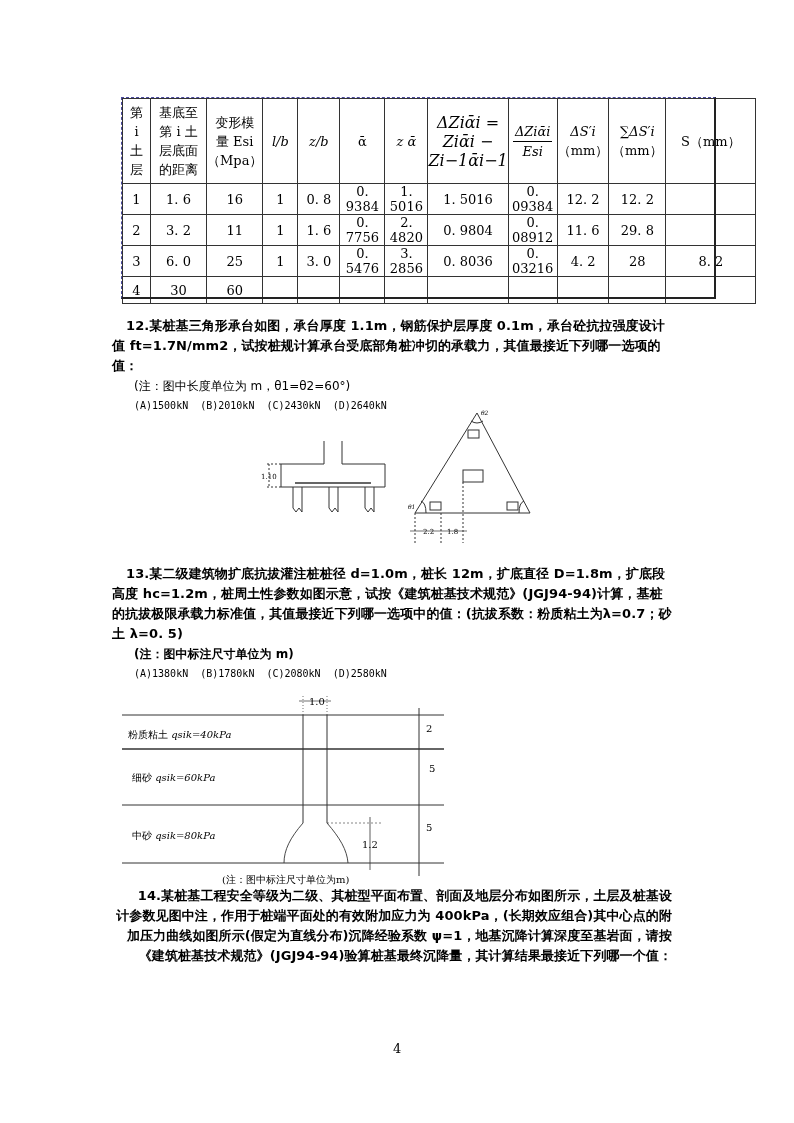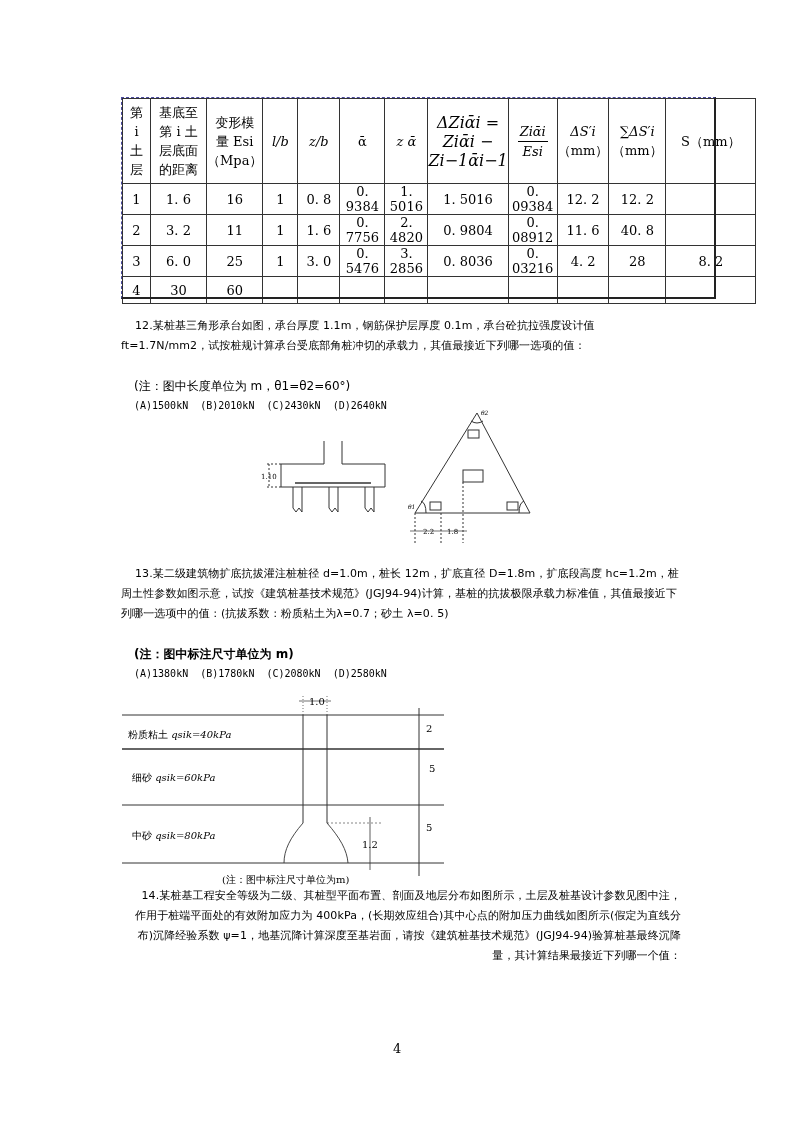--- a/index.html
+++ b/index.html
@@ -7,22 +7,22 @@
          font-family:"DejaVu Sans", "Liberation Sans", sans-serif; color:#000; }
   .abs { position:absolute; }
   table.data { position:absolute; left:122px; top:98px; border-collapse:collapse;
                font-family:"DejaVu Serif","Liberation Serif",serif; font-size:13px; }
   table.data td { border:1px solid #333; text-align:center; padding:0; vertical-align:middle; }
   table.data tr.hdr td { height:84px; line-height:19px; font-size:13px; }
   table.data tr.row td { height:26px; }
   .outer-dash { position:absolute; left:121px; top:97px; width:592px; height:199px;
                 border-top:1px dashed #4a4aa0; border-left:1px dashed #4a4aa0;
                 border-right:2px solid #222; border-bottom:2px solid #222; pointer-events:none; }
-  .para { position:absolute; left:121px; width:560px; font-size:11px; line-height:20px;
-          letter-spacing:0.1px; white-space:pre-wrap; }
+  .para { position:absolute; left:112px; width:560px; font-size:13px; line-height:20px;
+          letter-spacing:0.1px; white-space:pre-wrap;font-weight:bold; }
   .para .indent { display:inline-block; width:14px; }
   .note, .opts { position:absolute; left:134px; font-size:12px; line-height:20px; white-space:pre; }
   .opts { font-family:"DejaVu Sans Mono","Liberation Mono",monospace; font-size:10px; }
   .ital { font-style:italic; }
   .pagenum { position:absolute; left:393px; top:1041px; font-size:13px; font-family:"DejaVu Serif",serif; }
   svg text { font-family:"DejaVu Serif","Liberation Serif",serif; }
 </style>
 </head>
 <body>
 
@@ -63,21 +63,21 @@
     <td class="ital">l/b</td>
     <td class="ital">z/b</td>
     <td>ᾱ</td>
     <td class="ital">z ᾱ</td>
     <td class="ital" style="font-size:16px">
       <div>ΔZiᾱi =</div>
           <div>Ziᾱi −</div>
       <div>Zi−1ᾱi−1</div>
     </td>
     <td class="ital">
-      <div style="border-bottom:1px solid #000;display:inline-block;padding:0 2px">Ziᾱi</div>
+      <div style="border-bottom:1px solid #000;display:inline-block;padding:0 2px">ΔZiᾱi</div>
       <div>Esi</div>
     </td>
     <td>
       <div class="ital">ΔS′i</div>
           <div>（mm）</div>
     </td>
     <td>
       <div class="ital">∑ΔS′i</div>
           <div>（mm）</div>
     </td>
@@ -101,21 +101,21 @@
     <td>2</td>
         <td>3. 2</td>
     <td>11</td>
         <td>1</td>
     <td>1. 6</td>
         <td>0. 7756</td>
     <td>2. 4820</td>
         <td>0. 9804</td>
     <td>0. 08912</td>
         <td>11. 6</td>
-    <td>40. 8</td>
+    <td>29. 8</td>
         <td></td>
   </tr>
   <tr class="row">
     <td>3</td>
         <td>6. 0</td>
     <td>25</td>
         <td>1</td>
     <td>3. 0</td>
         <td>0. 5476</td>
     <td>3. 2856</td>

